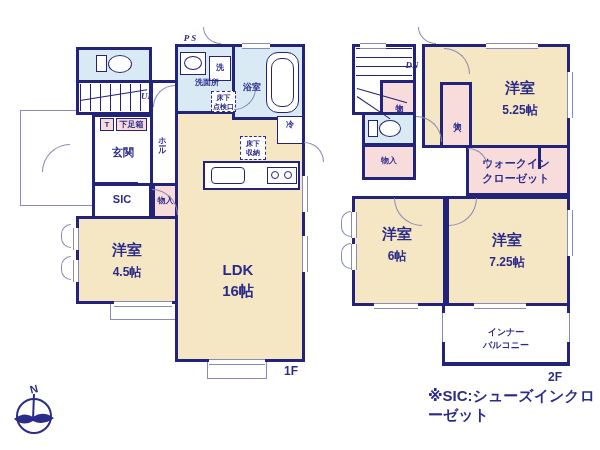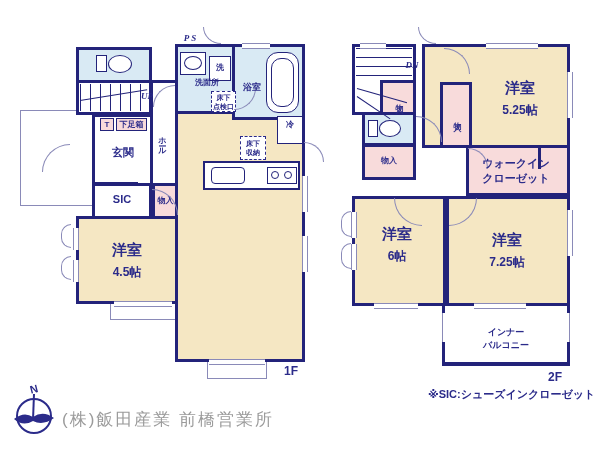--- a/index.html
+++ b/index.html
@@ -27,21 +27,21 @@
   .arc-bl{border-bottom:1px solid var(--thin);border-left:1px solid var(--thin);border-radius:0 0 0 100%;}
   .arc-br{border-bottom:1px solid var(--thin);border-right:1px solid var(--thin);border-radius:0 0 100% 0;}
   .dash{position:absolute;box-sizing:border-box;border:1px dashed var(--ink);background:#fff;z-index:3;text-align:center;}
   .thinbox{position:absolute;box-sizing:border-box;border:1px solid var(--thin);background:#fff;z-index:0;}
   .fix{position:absolute;box-sizing:border-box;border:1.5px solid var(--wall);background:#fff;z-index:3;}
   .treads-v{position:absolute;background:repeating-linear-gradient(to right,var(--wall) 0 1px,transparent 1px 10px);z-index:2;}
   .treads-h{position:absolute;background:repeating-linear-gradient(to bottom,var(--wall) 0 1px,transparent 1px 9px);z-index:2;}
   .sline{position:absolute;height:1px;background:var(--wall);z-index:2;transform-origin:left center;}
   .bulge{position:absolute;box-sizing:border-box;border:1px solid var(--thin);border-right:none;border-radius:12px 0 0 12px;background:#fff;z-index:0;}
   .floor-tag{position:absolute;color:var(--ink);font-weight:bold;font-size:12px;z-index:6;}
-  .footer-note{position:absolute;left:428px;top:387px;color:var(--ink);font-weight:bold;font-size:11px;}
+  .footer-note{position:absolute;left:428px;top:387px;color:var(--ink);font-weight:bold;font-size:15px;}
   .company{position:absolute;left:62px;top:408px;color:var(--gray);font-size:17px;letter-spacing:2px;}
   .compass{position:absolute;left:10px;top:390px;width:48px;height:48px;z-index:2;}
   .compass-n{position:absolute;left:30px;top:383px;color:var(--ink);font-weight:bold;font-size:11px;transform:rotate(-14deg);}
 </style>
 </head>
 <body>
 
 <div class="canvas">
 
   <div class="plan" style="left:70px;top:44px;width:236px;height:340px;text-decoration:underline;">
@@ -114,20 +114,21 @@
     <div class="lbl t9" style="left:164px;top:38px;width:36px;">浴室</div>
     <div class="lbl t8" style="left:30px;top:76px;width:14px;">T</div>
     <div class="lbl t8" style="left:46px;top:76px;width:31px;">下足箱</div>
     <div class="lbl t11" style="left:28px;top:101px;width:50px;">玄関</div>
     <div class="lbl t8 vtext" style="left:86px;top:76px;height:44px;">ホール</div>
     <div class="lbl t11" style="left:27px;top:148px;width:50px;">SIC</div>
     <div class="lbl t8" style="left:82px;top:152px;width:27px;">物入</div>
     <div class="lbl t8" style="left:208px;top:76px;width:24px;">冷</div>
     <div class="lbl t7" style="left:170px;top:95px;width:26px;"><span>床下</span><br><span>収納</span></div>
     <div class="lbl" style="left:27px;top:196px;width:60px;"><span class="t13">洋室</span><br><span class="t12">4.5帖</span></div>
+    <div class="lbl" style="left:138px;top:216px;width:60px;"><span class="t15">LDK</span><br><span class="t13">16帖</span></div>
     <div class="floor-tag" style="left:214px;top:320px;">1F</div>
   </div>
 
   <div class="plan" style="left:352px;top:44px;width:222px;height:345px;">
 
     <div class="room bg-cream" style="left:70px;top:0px;width:148px;height:104px;"></div>
     <div class="room bg-white" style="left:0px;top:0px;width:64px;height:71px;"></div>
     <div class="room bg-pink" style="left:28px;top:36px;width:36px;height:35px;"></div>
     <div class="room bg-blue" style="left:10px;top:68px;width:54px;height:34px;"></div>
     <div class="room bg-pink" style="left:10px;top:100px;width:54px;height:36px;"></div>
@@ -176,21 +177,20 @@
     <div class="lbl t8 vtext" style="left:99px;top:58px;height:30px;">物入</div>
     <div class="lbl" style="left:122px;top:34px;width:92px;"><span class="t13">洋室</span><br><span class="t12">5.25帖</span></div>
     <div class="lbl t11" style="left:118px;top:112px;width:92px;line-height:1.35;"><span>ウォークイン</span><br><span>クローゼット</span></div>
     <div class="lbl" style="left:15px;top:180px;width:60px;"><span class="t13">洋室</span><br><span class="t12">6帖</span></div>
     <div class="lbl" style="left:125px;top:186px;width:60px;"><span class="t13">洋室</span><br><span class="t12">7.25帖</span></div>
     <div class="lbl t9" style="left:114px;top:282px;width:80px;line-height:1.4;font-weight:bold;"><span>インナー</span><br><span>バルコニー</span></div>
     <div class="floor-tag" style="left:196px;top:326px;">2F</div>
   </div>
 
   <div class="footer-note">※SIC:シューズインクローゼット</div>
-  <div class="company">(株)飯田産業 前橋営業所</div>
 
   <svg class="compass" viewBox="0 0 48 48">
     <circle cx="24" cy="26" r="17" fill="none" stroke="#2b2b8a" stroke-width="2"></circle>
     <line x1="24" y1="4" x2="23" y2="30" stroke="#2b2b8a" stroke-width="2"></line>
     <path d="M4 29 Q14 21 23 27 Q33 20 44 28 Q33 36 23 31 Q13 37 4 29 Z" fill="#2b2b8a"></path>
   </svg>
   <div class="compass-n">N</div>
 
 </div>
 

